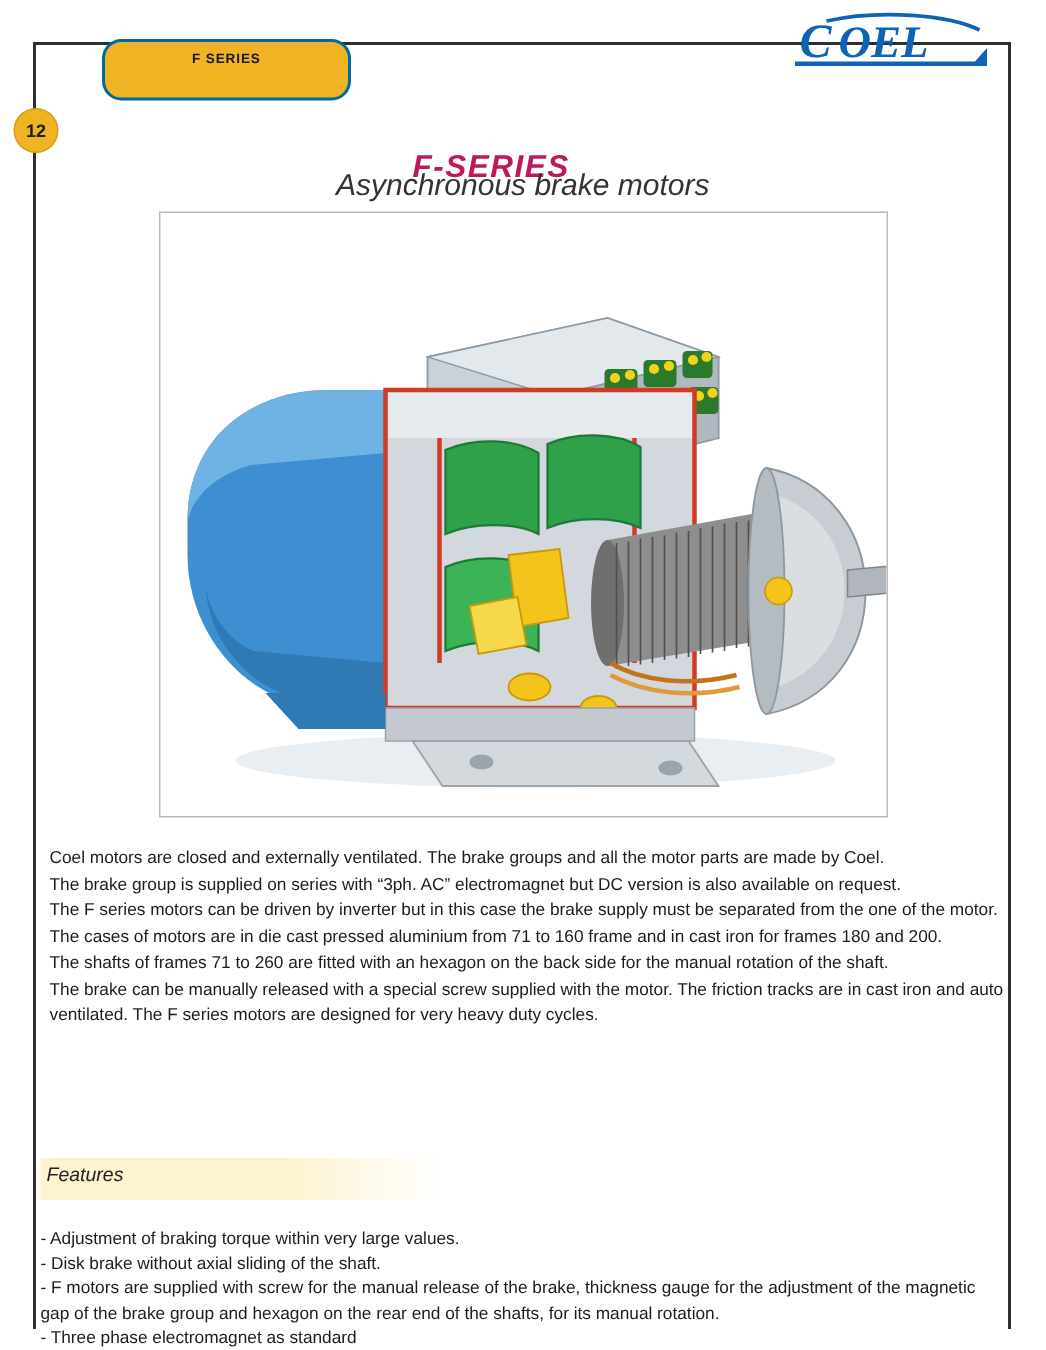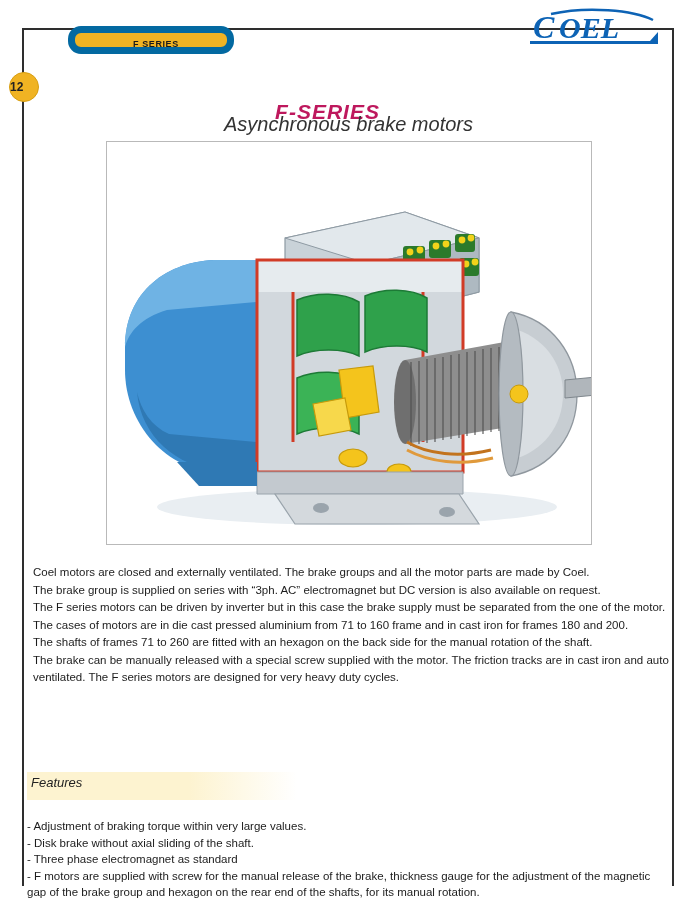--- a/index.html
+++ b/index.html
@@ -48,24 +48,24 @@
     height: 858px;
     background: #2e2e2e;
   }
 
   
   .series-tab {
     position: absolute;
     left: 68px;
     top: 26px;
     width: 166px;
-    height: 28px;
+    height: 41px;
     background: #f0b323;
     border-radius: 13px;
-    border: 7px solid #0369a1;
+    border: 2px solid #0369a1;
     box-sizing: border-box;
   }
   .series-tab .label {
     position: absolute;
     left: 58px;
     top: 6px;
     font-size: 9px;
     font-weight: bold;
     letter-spacing: 0.6px;
     color: #1a1a1a;
@@ -77,21 +77,21 @@
     top: 72px;
     width: 30px;
     height: 30px;
     border-radius: 15px;
     background: #f0b323;
     border: 1px solid #d79e12;
     box-sizing: border-box;
   }
   .page-badge span {
     display: block;
-    text-align: left;
+    text-align: center;
     line-height: 28px;
     font-size: 12px;
     font-weight: bold;
     color: #222;
   }
 
   .logo {
     position: absolute;
     right: 22px;
     top: 8px;
@@ -313,17 +313,17 @@
     <p>The shafts of frames 71 to 260 are fitted with an hexagon on the back side for the manual rotation of the shaft.</p>
     <p>The brake can be manually released with a special screw supplied with the motor. The friction tracks are in cast iron and auto ventilated. The F series motors are designed for very heavy duty cycles.</p>
   </div>
 
   <div class="features-bar">
     <span>Features</span>
   </div>
   <div class="features-list">
     <p>- Adjustment of braking torque within very large values.</p>
     <p>- Disk brake without axial sliding of the shaft.</p>
+    <p>-  F   motors are supplied with screw for the manual release of the brake, thickness gauge for the adjustment of the magnetic gap of the brake group and hexagon on the rear end of the shafts, for its manual rotation.</p>
     <p>- Three phase electromagnet as standard</p>
-    <p>-  F   motors are supplied with screw for the manual release of the brake, thickness gauge for the adjustment of the magnetic gap of the brake group and hexagon on the rear end of the shafts, for its manual rotation.</p>
   </div>
 
 </div>
 
 </body></html>

